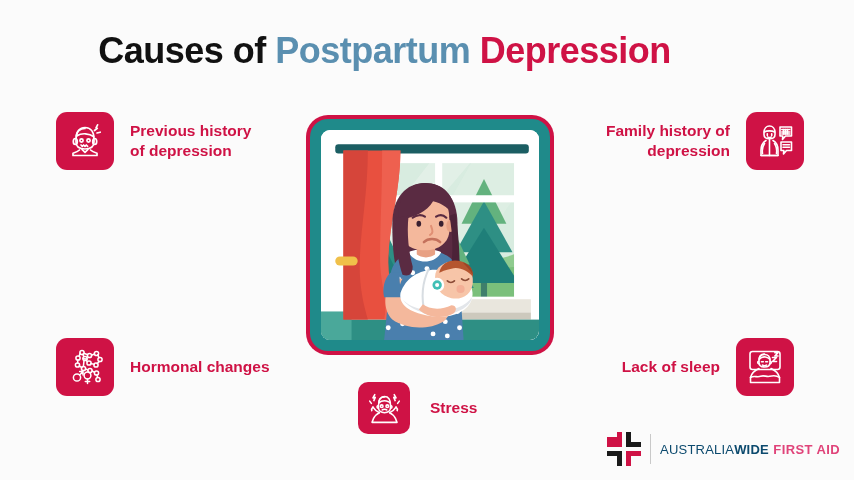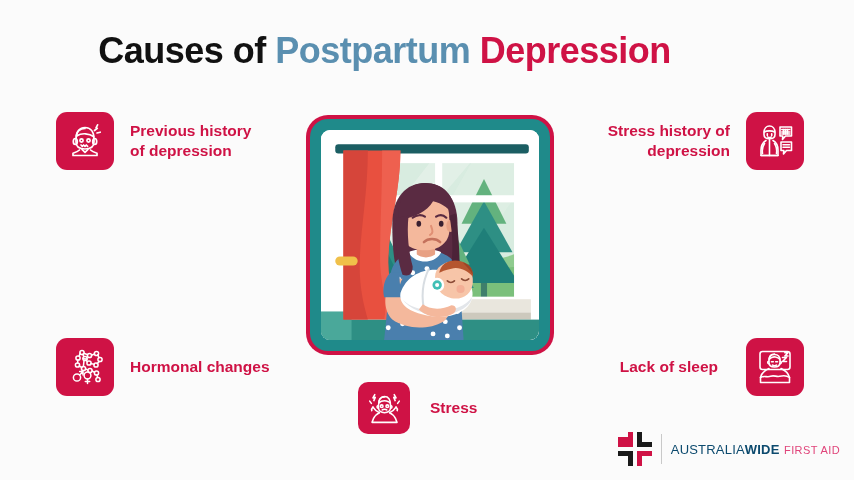--- a/index.html
+++ b/index.html
@@ -57,21 +57,21 @@
   .badge svg { display: block; }
 
   .item.left  { }
   .item.left .item-label { margin-left: 16px; text-align: left; }
   .item.right { flex-direction: row-reverse; }
   .item.right .item-label { margin-right: 16px; text-align: right; }
 
   #item-prev      { left: 56px;  top: 112px; }
   #item-hormonal  { left: 56px;  top: 338px; }
   #item-family    { right: 50px; top: 112px; }
-  #item-sleep     { right: 50px; top: 338px; gap: 12px; }
+  #item-sleep     { right: 60px; top: 338px; }
   #item-stress    { left: 358px; top: 382px; }
   #item-stress .badge { width: 52px; height: 52px; flex: 0 0 52px; border-radius: 10px; }
   #item-stress .item-label { margin-left: 20px; }
 
   
   .illustration {
     position: absolute;
     left: 306px;
     top: 115px;
     width: 248px;
@@ -116,22 +116,22 @@
   }
   .logo-text { line-height: 1; }
   .logo-line1 {
     font-size: 13px;
     letter-spacing: 0.2px;
     color: #0c4a6e;
     white-space: nowrap;
   }
   .logo-line1 .bold { font-weight: bold; }
   .logo-line2 {
-    font-size: 11px;
-    font-weight: normal;
+    font-size: 13px;
+    font-weight: bold;
     letter-spacing: 0.4px;
     color: #e0447a;
     margin-top: 18px;
     white-space: nowrap;
   }
 </style>
 </head>
 <body>
 
 <div class="title">
@@ -174,21 +174,21 @@
         <path d="M19.5 22.5 C21.5 25.5, 22 29.5, 21.5 32.5"></path>
         <path d="M6 34.5 L23 34.5"></path>
         <path d="M25 6 L36.5 6 L36.5 15 L30.5 15 L27.5 18.5 L27.8 15 L25 15 Z"></path>
         <path d="M26.8 8.5 L34.8 8.5 M26.8 11 L34.8 11 M26.8 13 L34.8 13"></path>
         <path d="M28.5 8.5 L28.5 13 M30.5 8.5 L30.5 13 M32.5 8.5 L32.5 13"></path>
         <path d="M26 21 L36.5 21 L36.5 29.5 L31.5 29.5 L28.5 33 L28.8 29.5 L26 29.5 Z"></path>
         <path d="M28 23.8 L34.5 23.8 M28 26.3 L34.5 26.3"></path>
       </svg>
     </span>
   </div>
-  <div class="item-label">Stress history of
+  <div class="item-label">Family history of
 depression</div>
 </div>
 
 <div class="item left" id="item-hormonal">
   <div class="badge">
     <span>
       <svg width="40" height="40" viewBox="0 0 40 40" fill="none" stroke="#ffffff" stroke-width="1.5" stroke-linecap="round" stroke-linejoin="round">
         <g>
           <circle cx="17" cy="5.5" r="2.1"></circle>
           <circle cx="24.5" cy="8.5" r="2.1"></circle>

